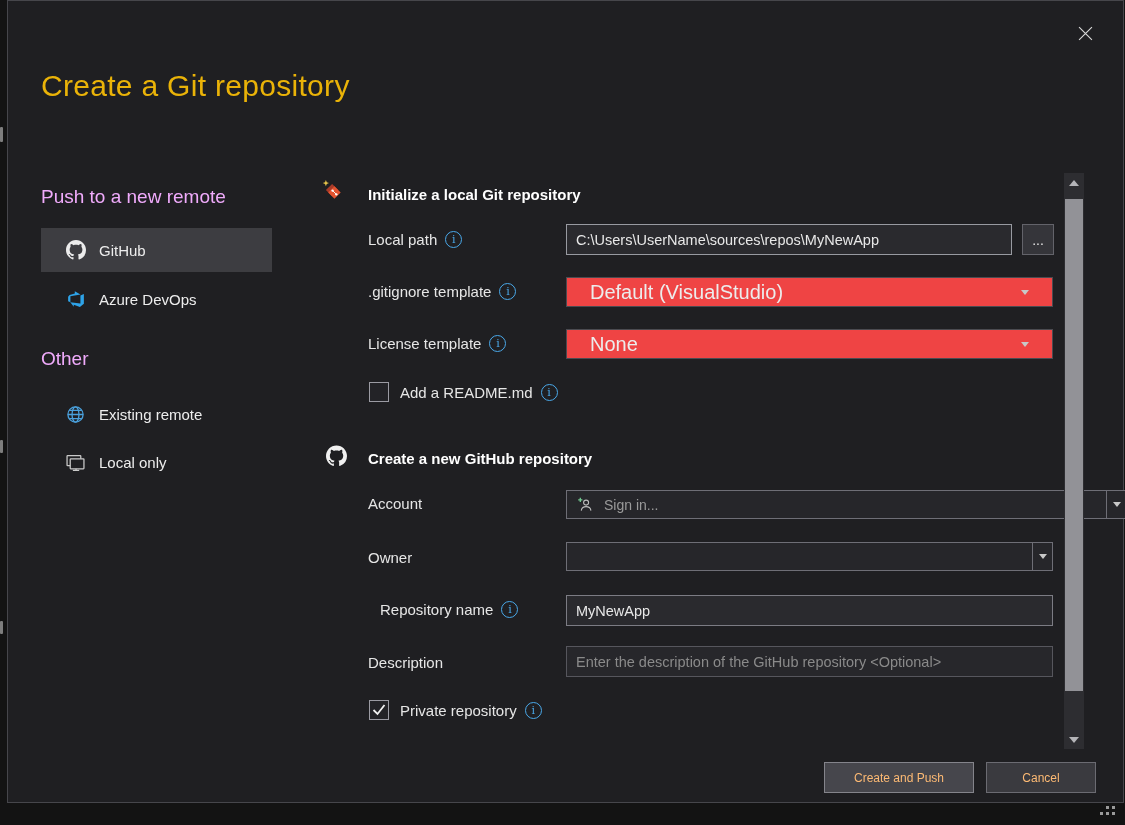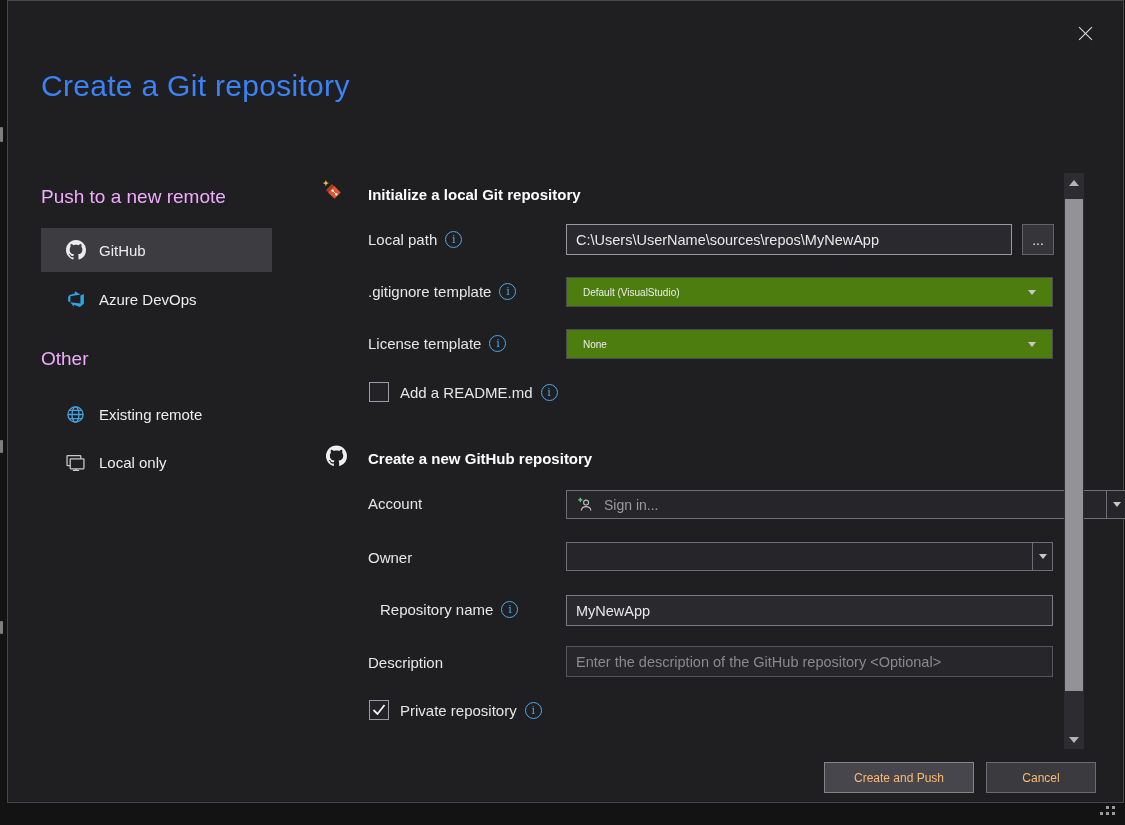--- a/index.html
+++ b/index.html
@@ -7,21 +7,21 @@
     position:relative;width:1125px;height:825px;overflow:hidden;
     background:#131313;
     font-family:"Liberation Sans",sans-serif;
     color:#e8e8e8;
   }
   .dialog{
     position:absolute;left:7px;top:0;width:1117px;height:803px;
     background:#1f1f22;border:1px solid #46464b;box-sizing:border-box;
   }
   .abs{position:absolute;box-sizing:border-box;}
-  .dlg-title{left:33px;top:68px;font-size:30px;font-weight:300;color:#3b82f6;letter-spacing:.3px;}
+  .dlg-title{left:33px;top:68px;font-size:30px;font-weight:300;color:#eab308;letter-spacing:.3px;}
   .close-btn{right:24px;top:18px;width:28px;height:28px;display:flex;align-items:center;justify-content:center;cursor:pointer;}
   
   .side-heading{left:33px;font-size:19px;color:#f0abfc;}
   .side-item{
     left:33px;width:231px;height:44px;display:flex;align-items:center;gap:13px;
     padding-left:24px;font-size:15px;color:#ededed;cursor:pointer;
   }
   .side-item.selected{background:#3d3d41;}
   .icon-box{display:inline-flex;align-items:center;justify-content:center;width:21px;}
   
@@ -36,23 +36,23 @@
   
   .vs-input{
     position:absolute;box-sizing:border-box;height:31px;background:#2a2a2e;
     border:1px solid #7c7c84;color:#e8e8e8;font-size:14.5px;padding:0 9px;
     font-family:"Liberation Sans",sans-serif;outline:none;
   }
   .vs-input.bright{border-color:#989aa1;}
   .vs-input.dim{border-color:#56565d;background:#27272b;}
   .vs-input::placeholder{color:#8a8a8a;}
   .dropdown{
-    position:absolute;box-sizing:border-box;height:30px;background:#4d7c0f;
-    border:1px solid #4b4b51;display:flex;align-items:center;padding:0 16px;
-    font-size:10px;color:#ececec;cursor:pointer;
+    position:absolute;box-sizing:border-box;height:30px;background:#ef4444;
+    border:1px solid #4b4b51;display:flex;align-items:center;padding:0 23px;
+    font-size:20px;color:#ececec;cursor:pointer;
   }
   .dd-arrow{margin-left:auto;width:0;height:0;border-left:4px solid transparent;border-right:4px solid transparent;border-top:5px solid #c8c8c8;flex:0 0 auto;}
   .combo{
     position:absolute;box-sizing:border-box;height:29px;background:#26262a;
     border:1px solid #6e6e76;display:flex;align-items:center;padding-left:8px;
     font-size:14px;color:#9a9a9a;cursor:pointer;
   }
   .combo .val{margin-left:8px;}
   .combo-split{margin-left:auto;width:19px;height:100%;border-left:1px solid #6e6e76;display:flex;align-items:center;justify-content:center;}
   .browse-btn{

